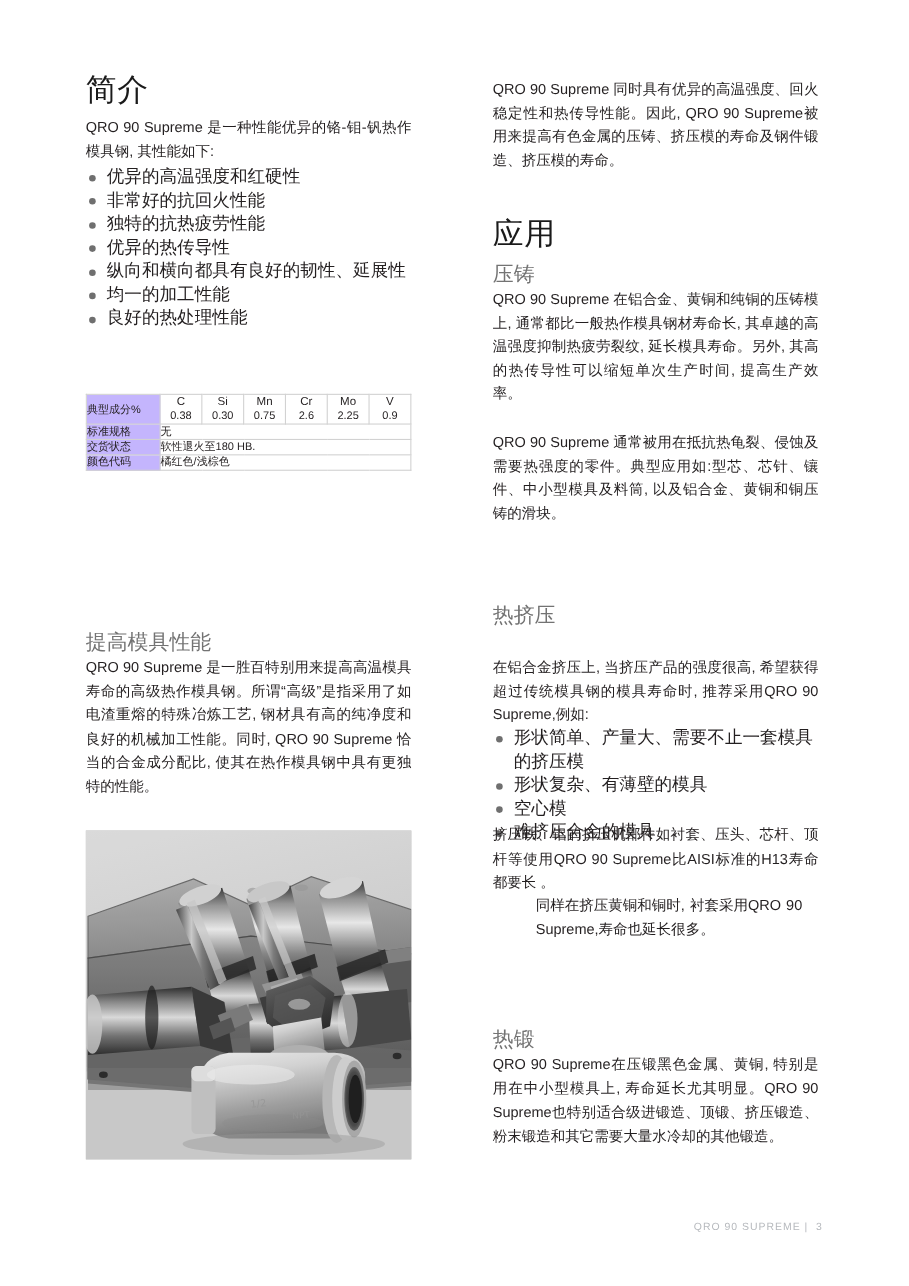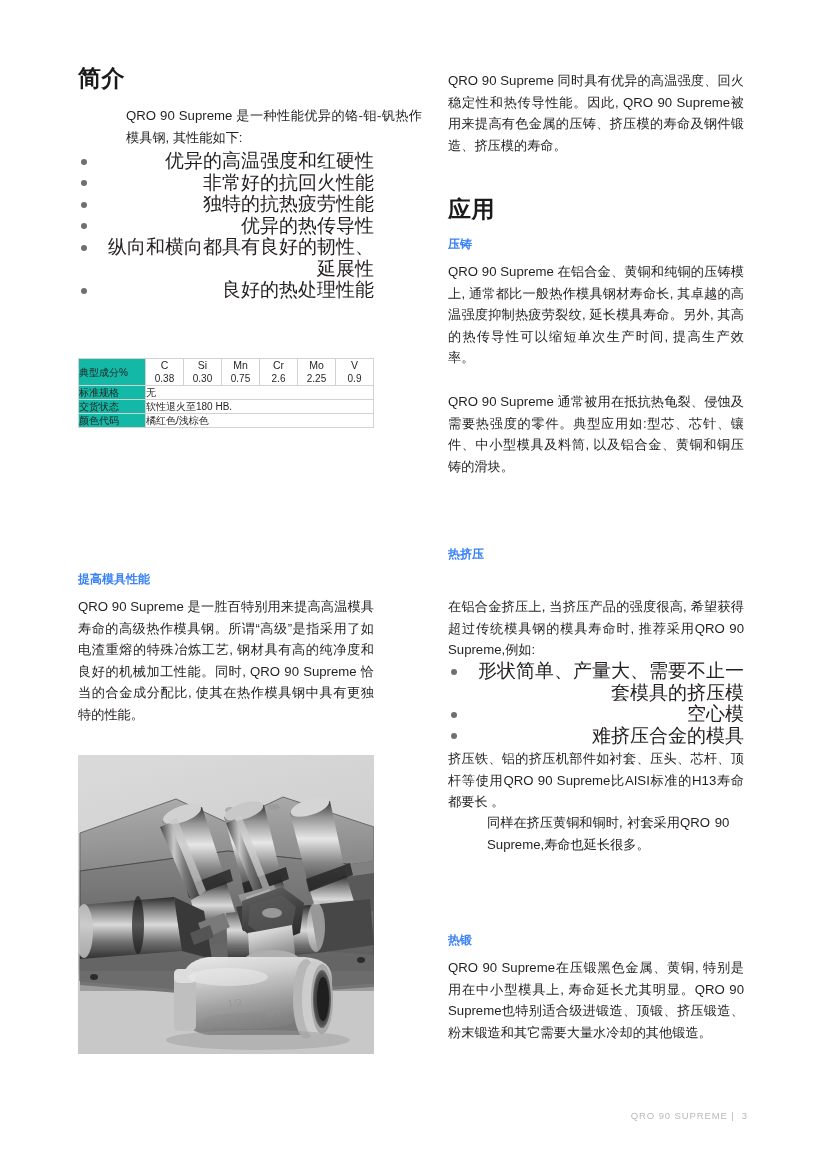--- a/index.html
+++ b/index.html
@@ -23,31 +23,31 @@
   .col {
     position: absolute;
     top: 0;
     width: 296px;
   }
   #col-left  { left: 78px; }
   #col-right { left: 448px; }
 
   
   h1.page-h1 {
-    font-size: 23px;
-    font-weight: bold;
+    font-size: 28px;
+    font-weight: normal;
     margin: 0;
     letter-spacing: .5px;
     color: #1a1a1a;
   }
   h2.sub-h {
-    font-size: 12px;
-    font-weight: bold;
+    font-size: 19px;
+    font-weight: normal;
     margin: 0;
-    color: #3b82f6;
+    color: #737373;
   }
 
   
   p.body {
     font-size: 13.2px;
     line-height: 21.5px;
     margin: 0;
     color: #231f20;
     text-align: justify;
     text-justify: inter-character;
@@ -55,25 +55,24 @@
   p.body.nojust { text-align: left; }
 
   
   ul.bullets {
     list-style: none;
     margin: 0;
     padding: 0;
   }
   ul.bullets li {
     position: relative;
-    font-size: 19px;
+    font-size: 16px;
     line-height: 21.5px;
     padding-left: 19px;
     color: #231f20;
-    text-align: right;
   }
   ul.bullets li::before {
     content: "";
     position: absolute;
     left: 3px;
     top: 8.5px;
     width: 6px;
     height: 6px;
     border-radius: 50%;
     background: #6f6f6f;
@@ -87,21 +86,21 @@
   }
   table.spec td {
     border: 1px solid #d2d2d2;
     font-size: 10px;
     line-height: 13px;
     color: #231f20;
     padding: 0;
     vertical-align: middle;
   }
   td.lbl {
-    background: #14b8a6;
+    background: #c4b5fd;
     width: 66px;
     text-align: left;
     padding: 7px 0 7px 7px;
     font-size: 10.5px;
     white-space: nowrap;
   }
   td.elem {
     background: #ffffff;
     text-align: center;
     padding: 5px 0 5px 0;
@@ -142,31 +141,32 @@
 <body>
 
 <div id="page">
 
   <div class="col" id="col-left">
 
     <div style="position:absolute; top:63px; left:0; width:296px;">
       <h1 class="page-h1">简介</h1>
     </div>
 
-    <div style="position:absolute; top:105px; left:0; width:296px;margin-left:48px;">
+    <div style="position:absolute; top:105px; left:0; width:296px;">
       <p class="body">QRO 90 Supreme 是一种性能优异的铬-钼-钒热作模具钢, 其性能如下:</p>
     </div>
 
     <div style="position:absolute; top:150px; left:0; width:296px;">
       <ul class="bullets" id="left-bullets">
           <li>优异的高温强度和红硬性</li>
           <li>非常好的抗回火性能</li>
           <li>独特的抗热疲劳性能</li>
           <li>优异的热传导性</li>
           <li>纵向和横向都具有良好的韧性、延展性</li>
+          <li>均一的加工性能</li>
           <li>良好的热处理性能</li>
         </ul>
     </div>
 
     <div style="position:absolute; top:358px; left:0;">
       <table class="spec">
         <tbody>
           <tr>
             <td class="lbl">典型成分%</td>
             <td class="elem">
@@ -398,20 +398,21 @@
       <h2 class="sub-h">热挤压</h2>
     </div>
 
     <div style="position:absolute; top:596px; left:0; width:296px;">
       <p class="body">在铝合金挤压上, 当挤压产品的强度很高, 希望获得超过传统模具钢的模具寿命时, 推荐采用QRO 90 Supreme,例如:</p>
     </div>
 
     <div style="position:absolute; top:660px; left:0; width:296px;">
       <ul class="bullets" id="right-bullets">
           <li>形状简单、产量大、需要不止一套模具的挤压模</li>
+          <li>形状复杂、有薄壁的模具</li>
           <li>空心模</li>
           <li>难挤压合金的模具</li>
         </ul>
     </div>
 
     <div style="position:absolute; top:748px; left:0; width:296px;">
       <p class="body">挤压铁、铝的挤压机部件如衬套、压头、芯杆、顶杆等使用QRO 90 Supreme比AISI标准的H13寿命都要长 。</p>
     </div>
 
     <div style="position:absolute; top:812px; left:0; width:296px;">

